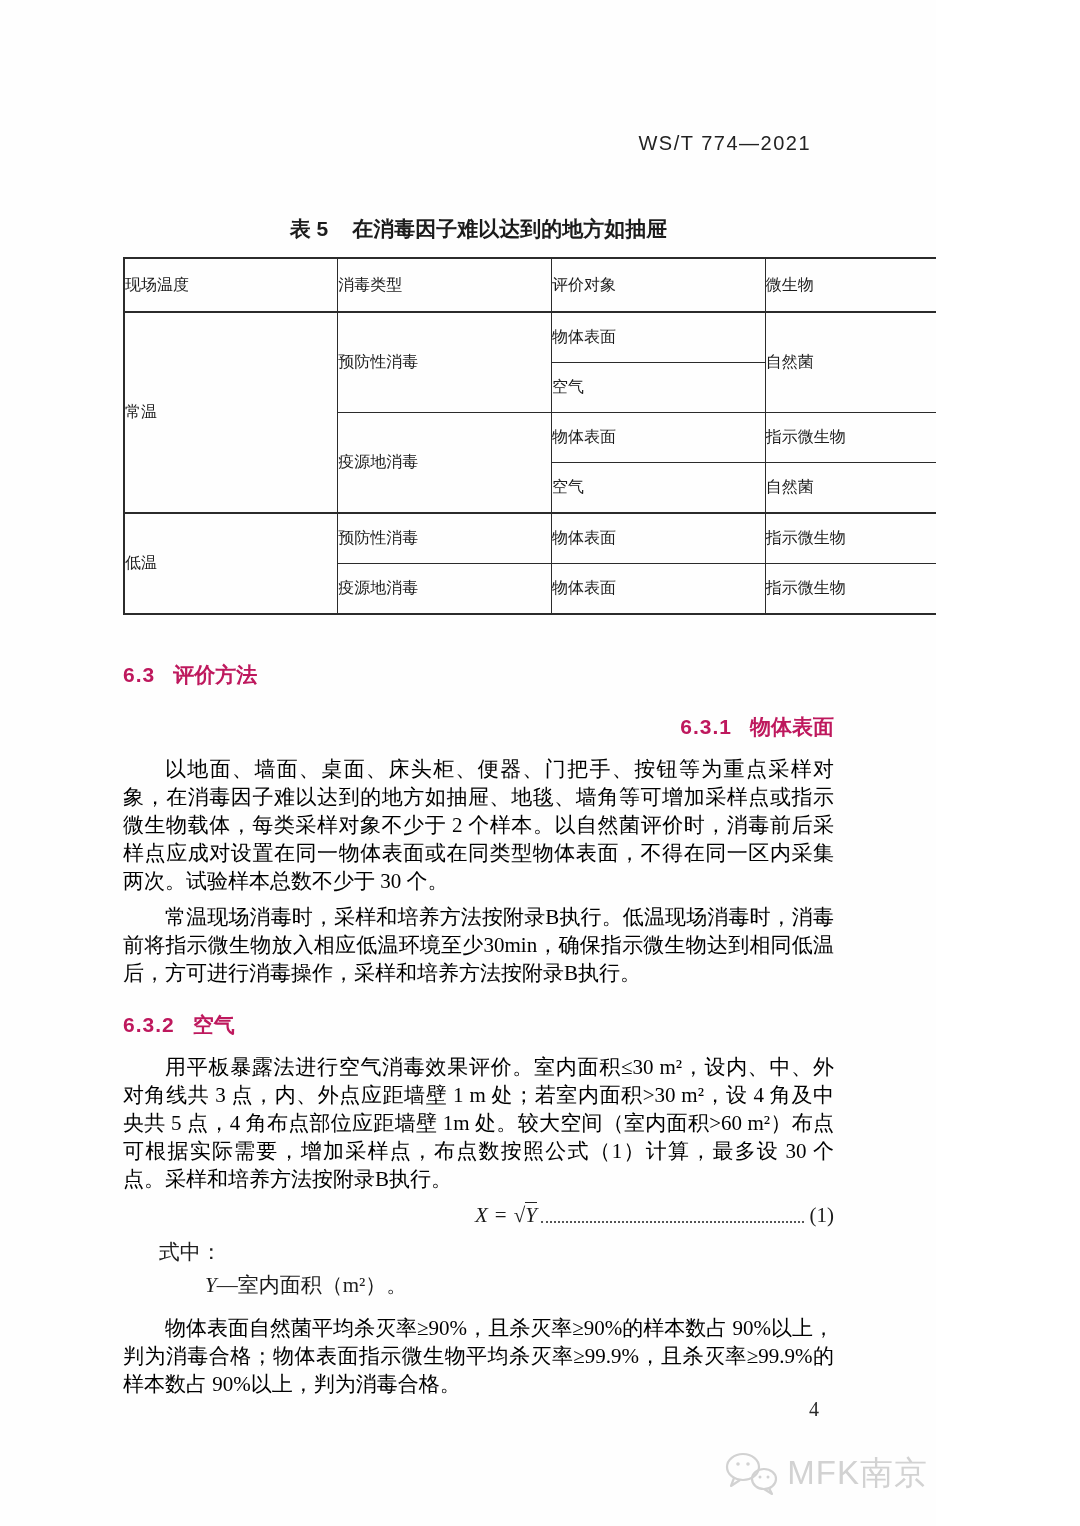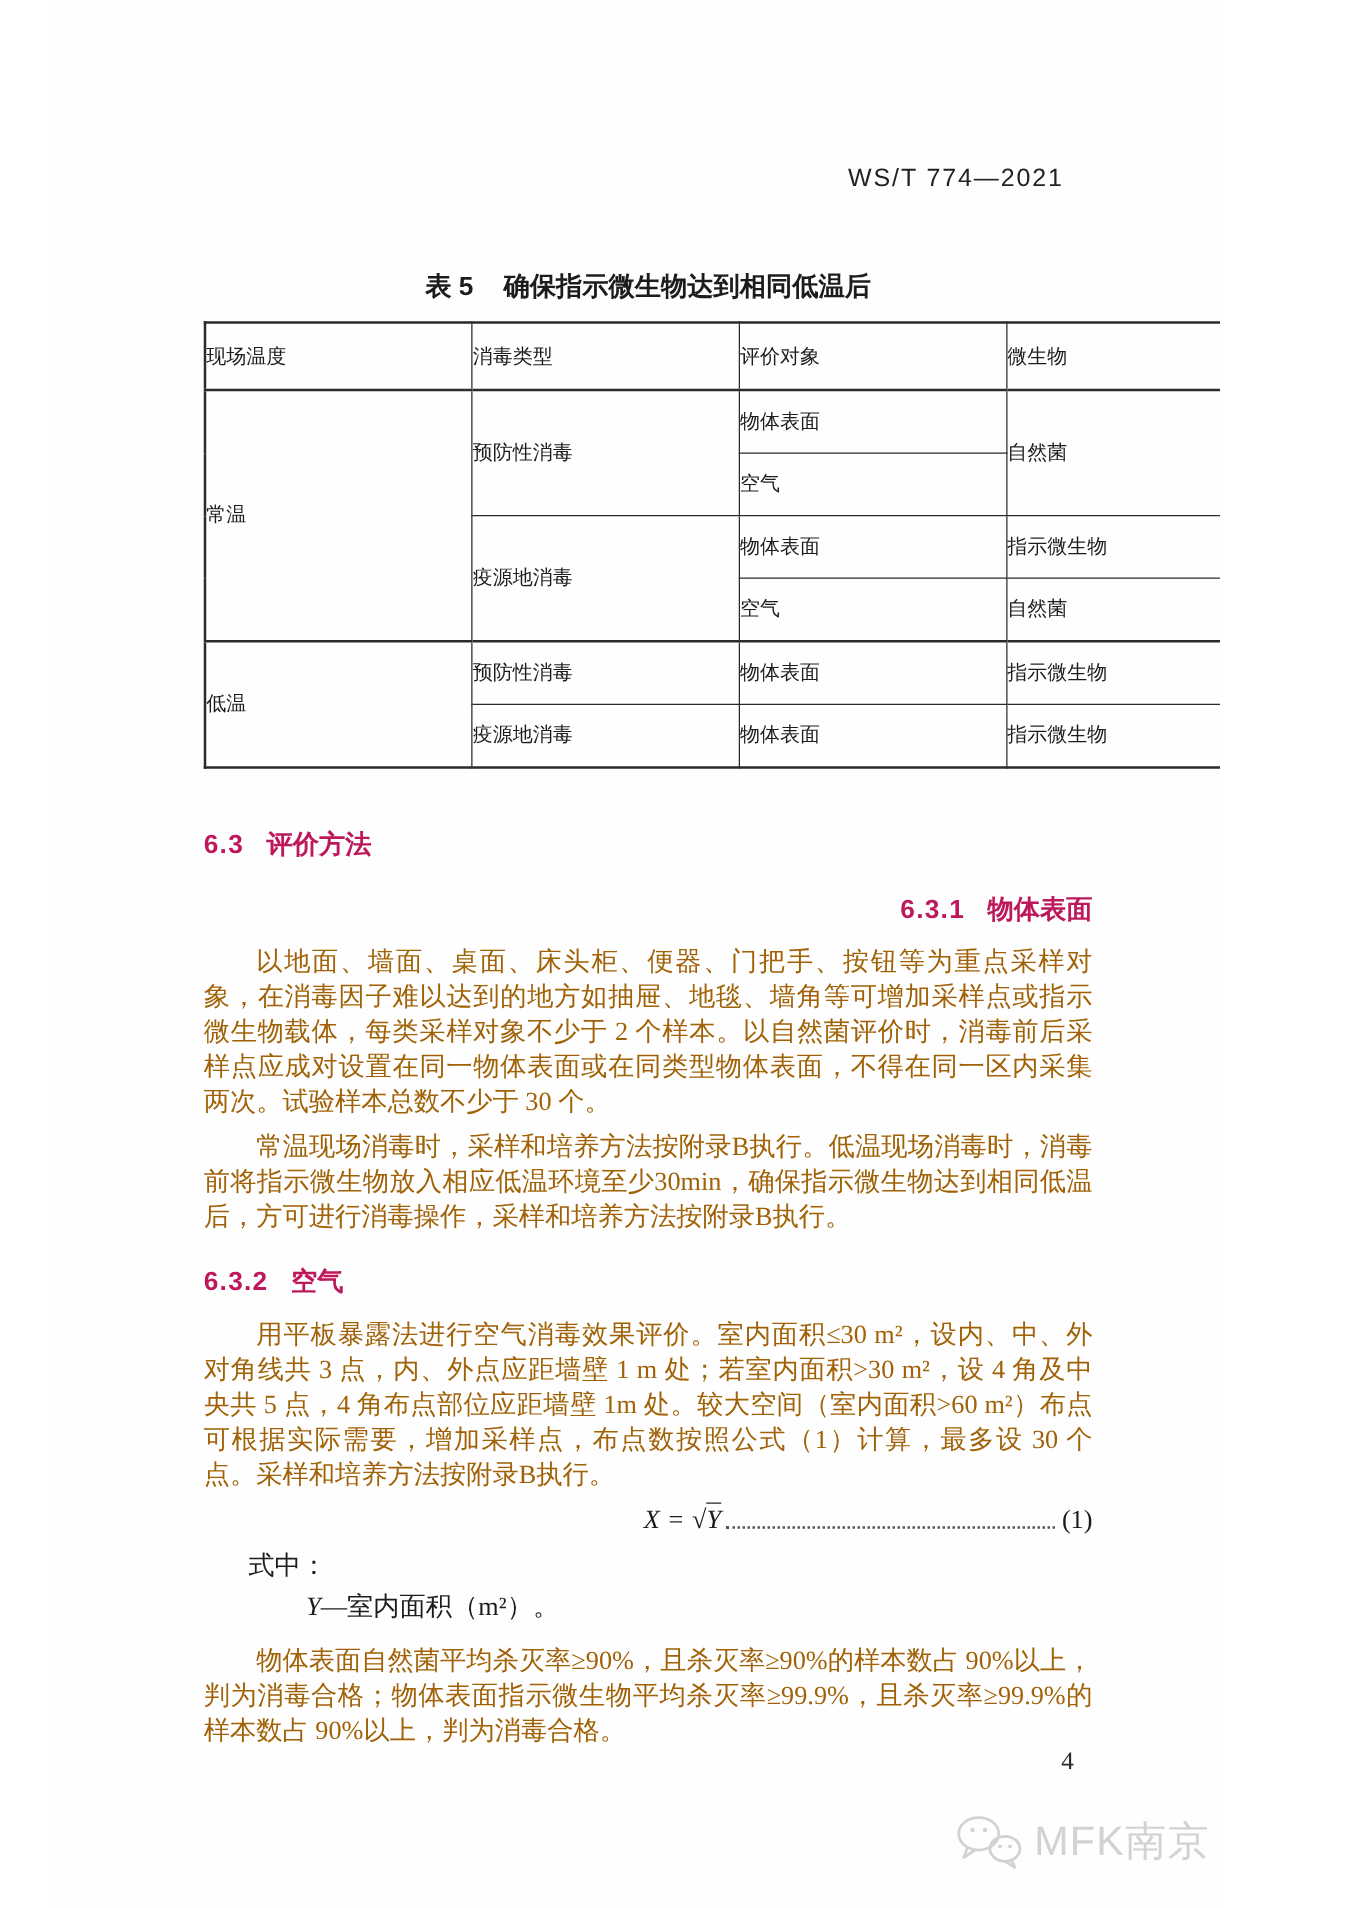--- a/index.html
+++ b/index.html
@@ -5,21 +5,20 @@
   html, body { margin: 0; padding: 0; background: #ffffff; }
   .page {
     position: relative;
     width: 936px;
     height: 1526px;
     background: #fefefe;
     color: #1c1c1c;
     font-family: "Liberation Serif", "DejaVu Serif", serif;
     overflow: hidden;
     box-sizing: border-box;
-    margin-left: 40px;
   }
   .content {
     padding: 0 102px 0 123px;
   }
   .doc-header {
     margin: 132px 23px 0 0;
     text-align: right;
     font-family: "Liberation Sans", "DejaVu Sans", sans-serif;
     font-size: 20px;
     letter-spacing: 1.5px;
@@ -62,21 +61,21 @@
   h3.s631 { margin-top: 24px; text-align: right; }
   h3.s632 { margin-top: 24px; }
   h3.s64  { margin-top: 28px; }
   .h-num { margin-right: 18px; letter-spacing: 1px; }
   p.body {
     font-size: 21px;
     line-height: 28px;
     text-align: justify;
     text-indent: 2em;
     margin: 14px 0 0 0;
-    color: #a16207;
+    color: #000000;
   }
   p.body.cont { margin-top: 8px; }
   .formula-row {
     display: flex;
     align-items: baseline;
     margin-top: 10px;
     font-size: 21px;
   }
   .f-spacer { width: 352px; flex: 0 0 auto; }
   .f-expr { white-space: nowrap; }
@@ -126,21 +125,21 @@
 </style>
 </head>
 <body>
 
 <div class="page">
   <div class="content">
 
     <div class="doc-header">WS/T 774—2021</div>
 
     <div class="table-title">
-      <span>表 5</span><span class="tgap"></span><span>确保指示微生物达到相同低温后</span>
+      <span>表 5</span><span class="tgap"></span><span>在消毒因子难以达到的地方如抽屉</span>
     </div>
 
     <table class="t1">
       <thead>
         <tr>
           <th>现场温度</th>
           <th>消毒类型</th>
           <th>评价对象</th>
           <th>微生物</th>
         </tr>

